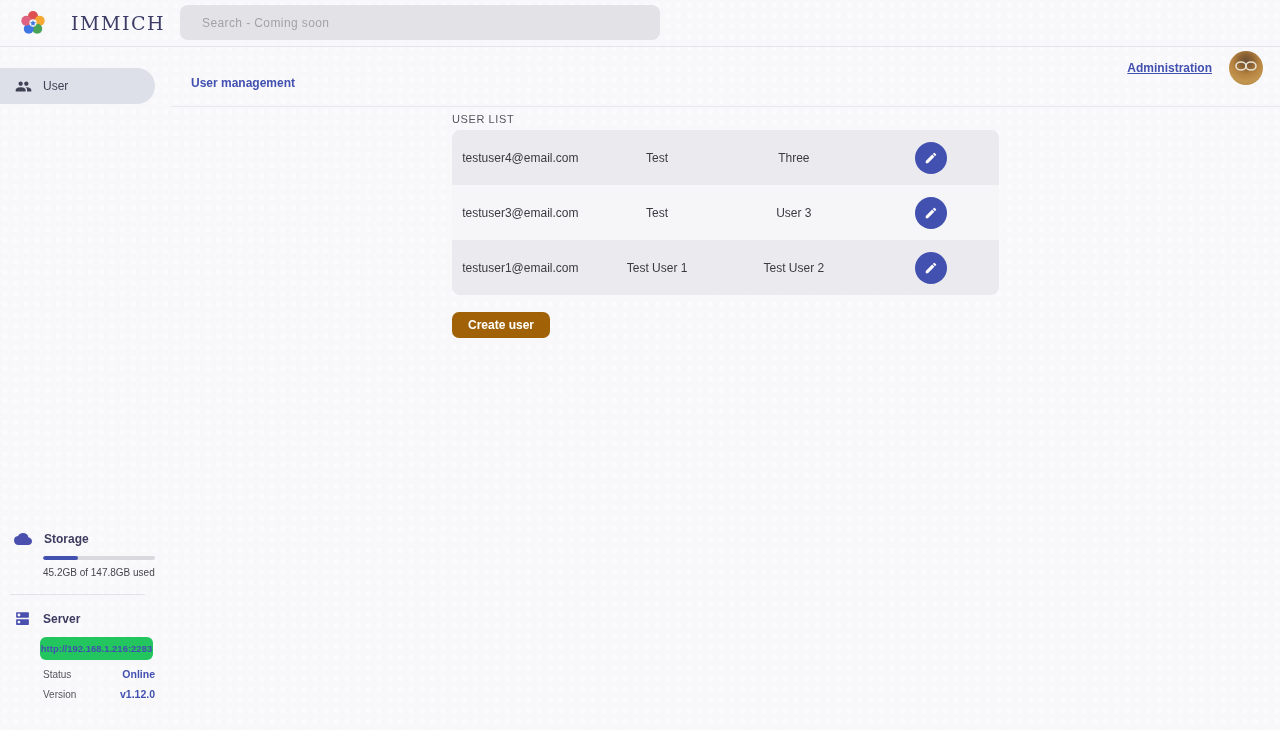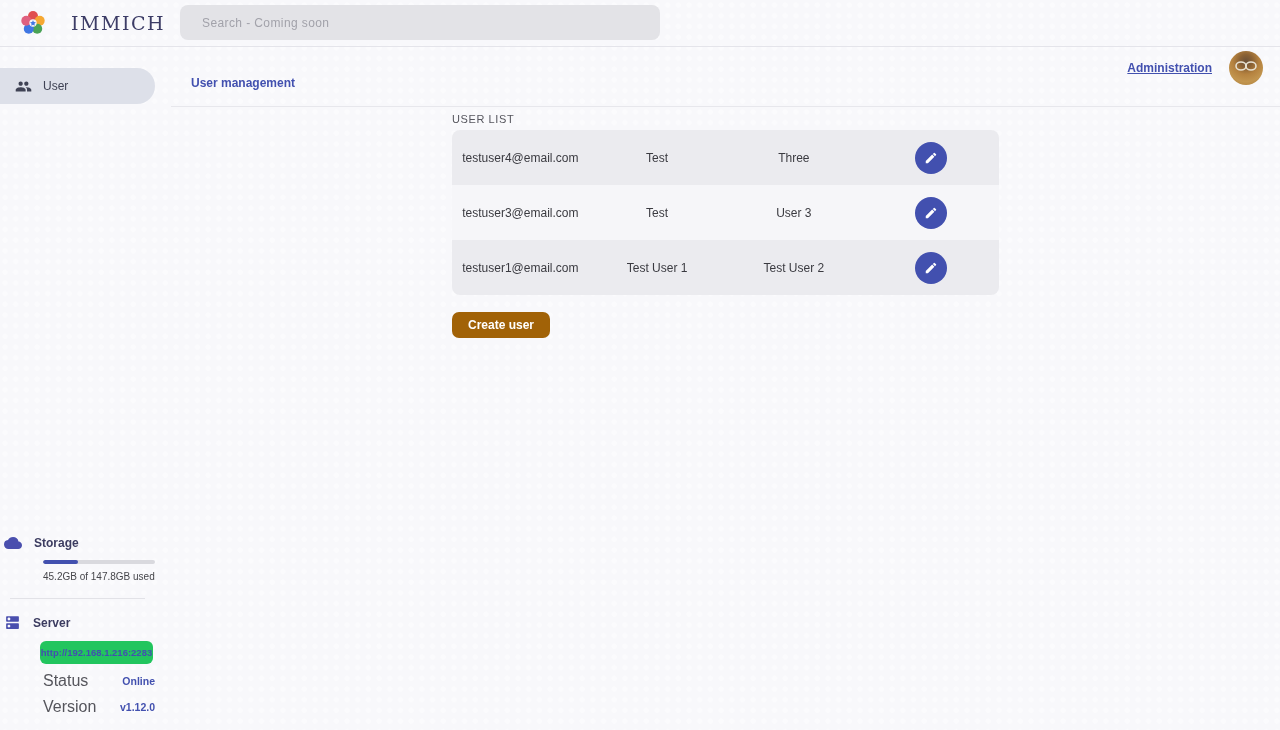--- a/index.html
+++ b/index.html
@@ -46,52 +46,52 @@
   }
   .avatar {
     width: 34px; height: 34px; border-radius: 50%;
     background: radial-gradient(circle at 50% 30%, #6b5138 0%, #8a6134 22%, #b5823f 45%, #c2954f 70%, #a97c3a 100%);
     position: relative; overflow: hidden; cursor: pointer;
   }
   .avatar svg { position: absolute; left: 5px; top: 9px; }
 
   
   .sidebar {
-    position: absolute; top: 47px; left: 0; bottom: 0; width: 155px;
+    position: absolute; top: 47px; left: 0; bottom: 16px; width: 155px;
   }
   .side-item {
     position: absolute; top: 21px; left: 0; width: 155px; height: 36px;
     background: #dde0e9; border-radius: 0 18px 18px 0;
     display: flex; align-items: center; gap: 11px; padding-left: 15px;
     cursor: pointer;
   }
   .side-item-label { font-size: 12px; font-weight: 500; color: #3f4254; }
 
   
   .side-footer { position: absolute; left: 0; bottom: 0; width: 155px; }
-  .sec-head { display: flex; align-items: center; gap: 12px; padding-left: 4px; }
+  .sec-head { display: flex; align-items: center; gap: 12px; padding-left: 14px; }
   .sec-title { font-size: 12px; font-weight: bold; color: #3c3c60; }
   .progress-track {
     margin: 8px 0 0 43px; width: 112px; height: 4px;
     background: #d9d9de; border-radius: 2px; overflow: hidden;
   }
   .progress-fill { height: 100%; background: #4250af; border-radius: 2px; }
   .usage-text { margin: 7px 0 0 43px; font-size: 10px; color: #46464b; }
   .footer-divider { margin: 16px 10px 15px 10px; border: none; border-top: 1px solid #e2e2e7; }
   .url-badge {
     margin: 10px 0 0 40px; width: 113px; height: 23px;
     background: #22c55e; border-radius: 6px;
     display: flex; align-items: center; justify-content: center;
   }
   .url-badge span { font-size: 9.5px; font-weight: bold; color: #4250af; }
   .kv-row {
     margin: 8px 0 0 43px; width: 112px;
     display: flex; justify-content: space-between; align-items: center;
   }
-  .kv-label { font-size: 16px; color: #55555c; }
+  .kv-label { font-size: 10px; color: #55555c; }
   .kv-value { font-size: 10.5px; font-weight: bold; color: #4250af; }
 
   
   .content { position: absolute; top: 47px; left: 171px; right: 0; bottom: 0; }
   .page-title {
     position: absolute; top: 29px; left: 20px;
     font-size: 12px; font-weight: 600; color: #4250af;
   }
   .title-divider {
     position: absolute; top: 59px; left: 0; right: 0;

